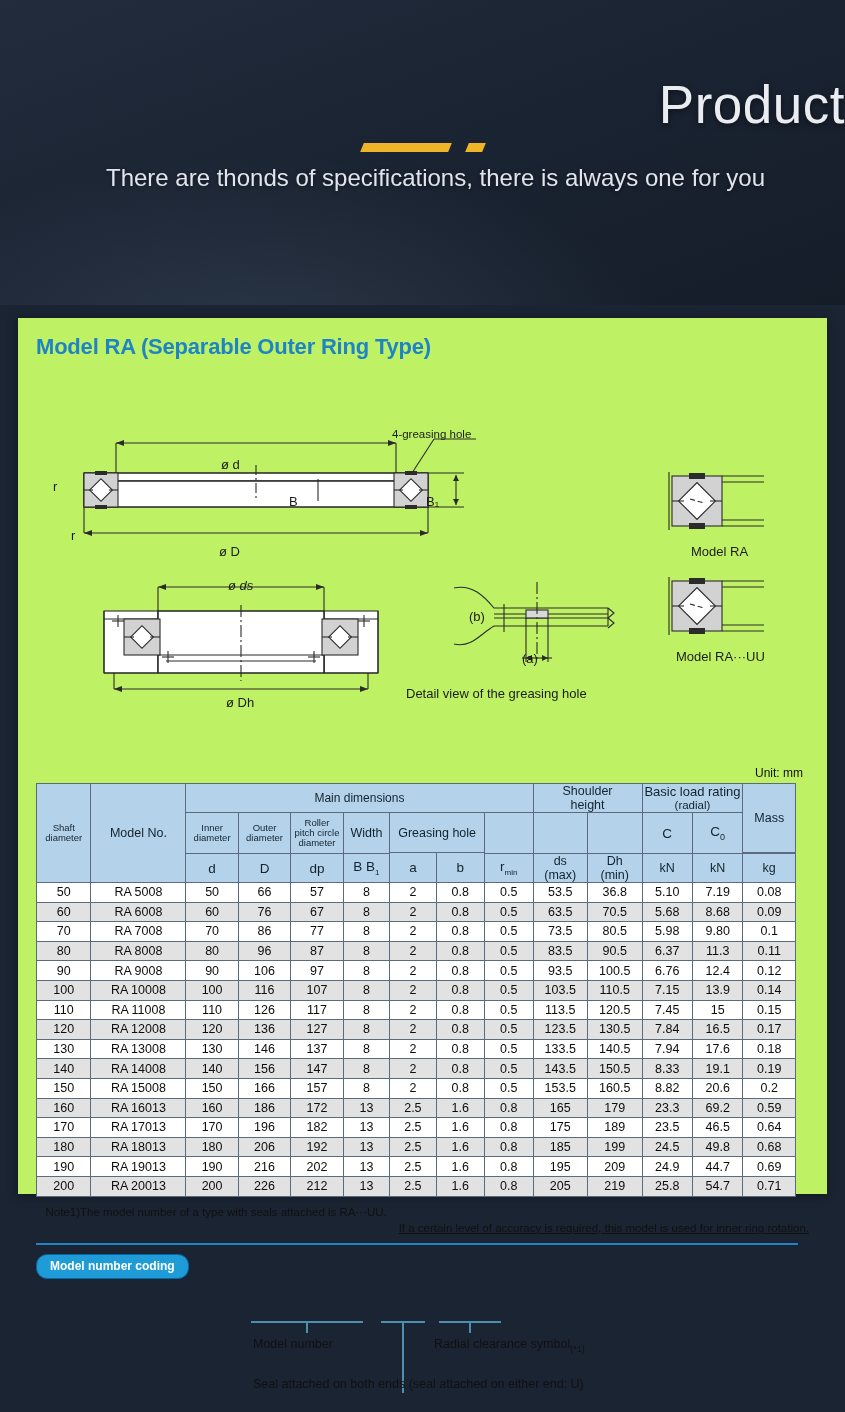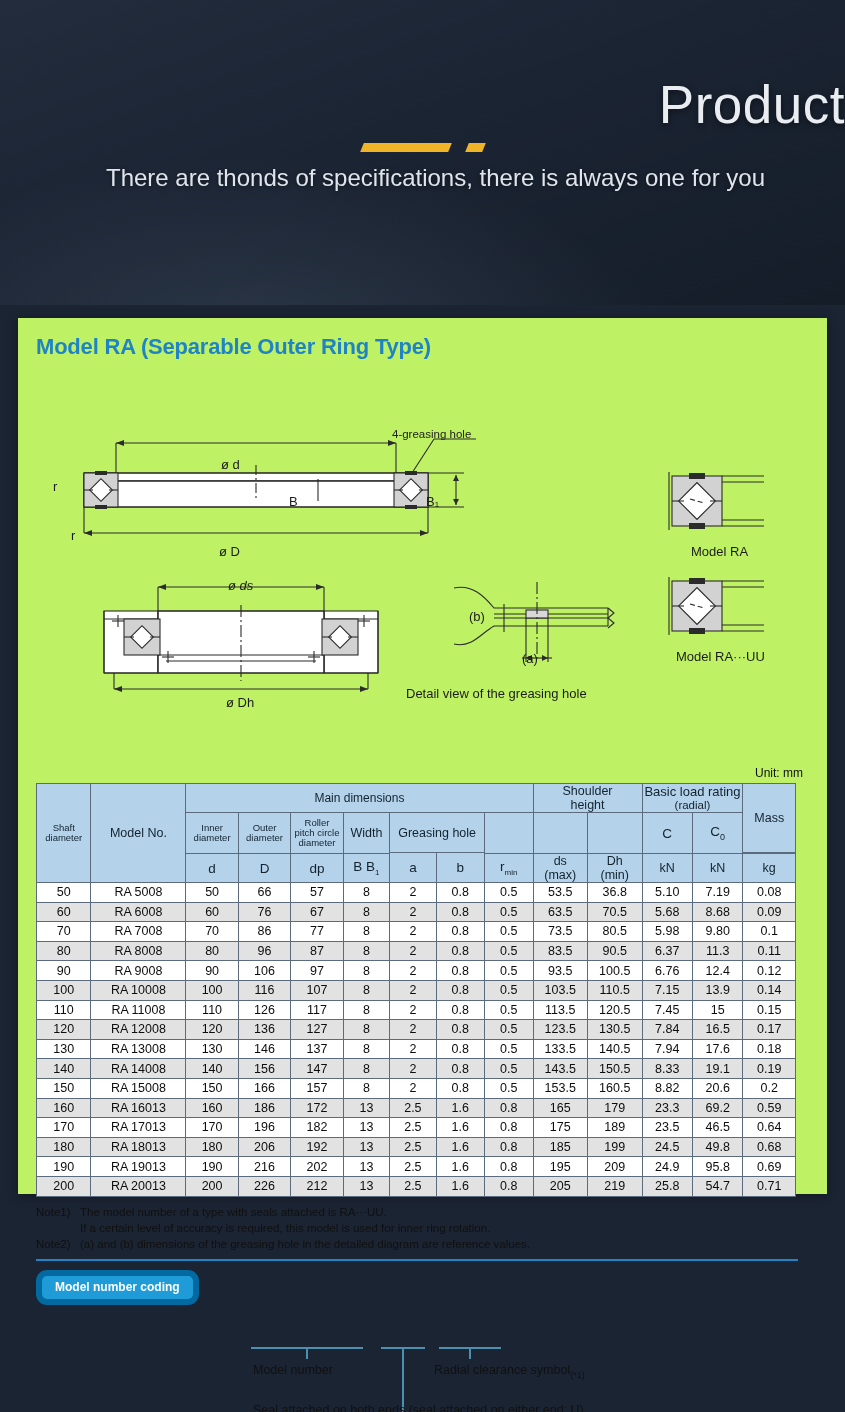--- a/index.html
+++ b/index.html
@@ -126,40 +126,41 @@
   table.spec tbody td { height: 19.6px; background: #ffffff; }
   table.spec tbody tr:nth-child(even) td { background: #e2e2e2; }
   td.model { text-align: left; padding-left: 5px; }
 
   
   .notes {
     margin-top: 7px;
     font-size: 11.5px;
     line-height: 1.42;
     color: #101010;
+    text-align: right;
   }
   .note-row { display: flex; }
   .note-tag { width: 44px; flex: none; }
-  .note-indent { padding-left: 44px; }
+  .note-indent { padding-left: 44px; text-decoration: underline; }
 
   .divider {
     border-top: 2px solid #1f84c6;
     margin: 7px 0 9px 0;
     width: 762px;
   }
 
   .badge {
     display: inline-block;
     background: #1f9cd8;
     color: #ffffff;
     font-size: 12px;
     font-weight: bold;
     border-radius: 11px;
     padding: 4px 13px 5px;
-    border: 6px solid #0369a1;
+    border: 1px solid #0369a1;
   }
 
   
   .coding { position: relative; height: 112px; margin-top: 10px; }
   .code-words {
     position: absolute; left: 215px; top: 0;
     font-size: 25px; font-weight: bold; color: #111;
     letter-spacing: 0.3px;
   }
   .code-words span { display: inline-block; }
@@ -694,21 +695,21 @@
           <td>190</td>
           <td>216</td>
           <td>202</td>
           <td>13</td>
           <td>2.5</td>
           <td>1.6</td>
           <td>0.8</td>
           <td>195</td>
           <td>209</td>
           <td>24.9</td>
-          <td>95.8</td>
+          <td>44.7</td>
           <td>0.69</td>
         </tr>
         <tr>
           <td>200</td>
           <td class="model">RA 20013</td>
           <td>200</td>
           <td>226</td>
           <td>212</td>
           <td>13</td>
           <td>2.5</td>
@@ -722,24 +723,20 @@
         </tr>
       </tbody>
   </table>
 
   <div class="notes">
     <div class="note-row">
       <span class="note-tag">Note1)</span>
       <span>The model number of a type with seals attached is RA···UU.</span>
     </div>
     <div class="note-indent">If a certain level of accuracy is required, this model is used for inner ring rotation.</div>
-    <div class="note-row">
-      <span class="note-tag">Note2)</span>
-      <span>(a) and (b) dimensions of the greasing hole in the detailed diagram are reference values.</span>
-    </div>
   </div>
 
   <div class="divider"></div>
 
   <div>
     <span class="badge">Model number coding</span>
   </div>
 
   <div class="coding">
 

